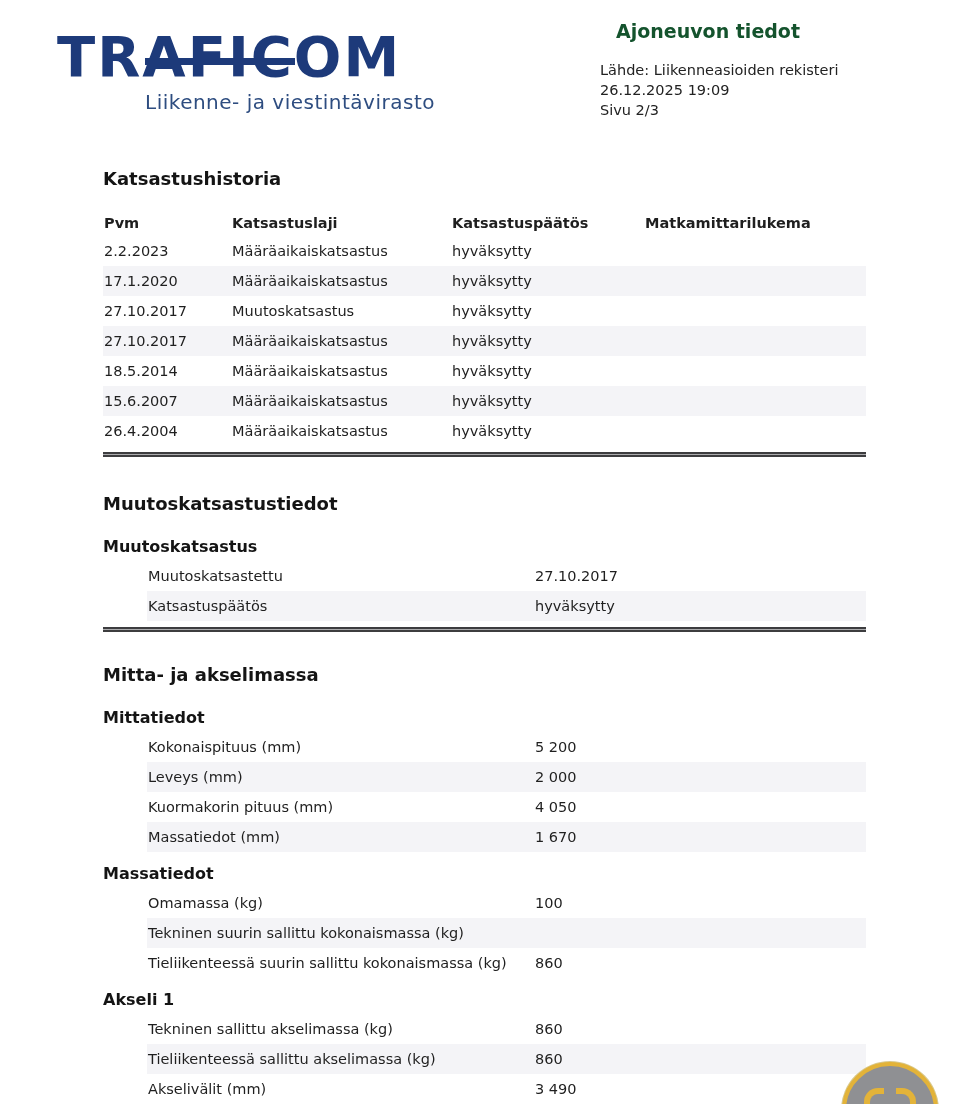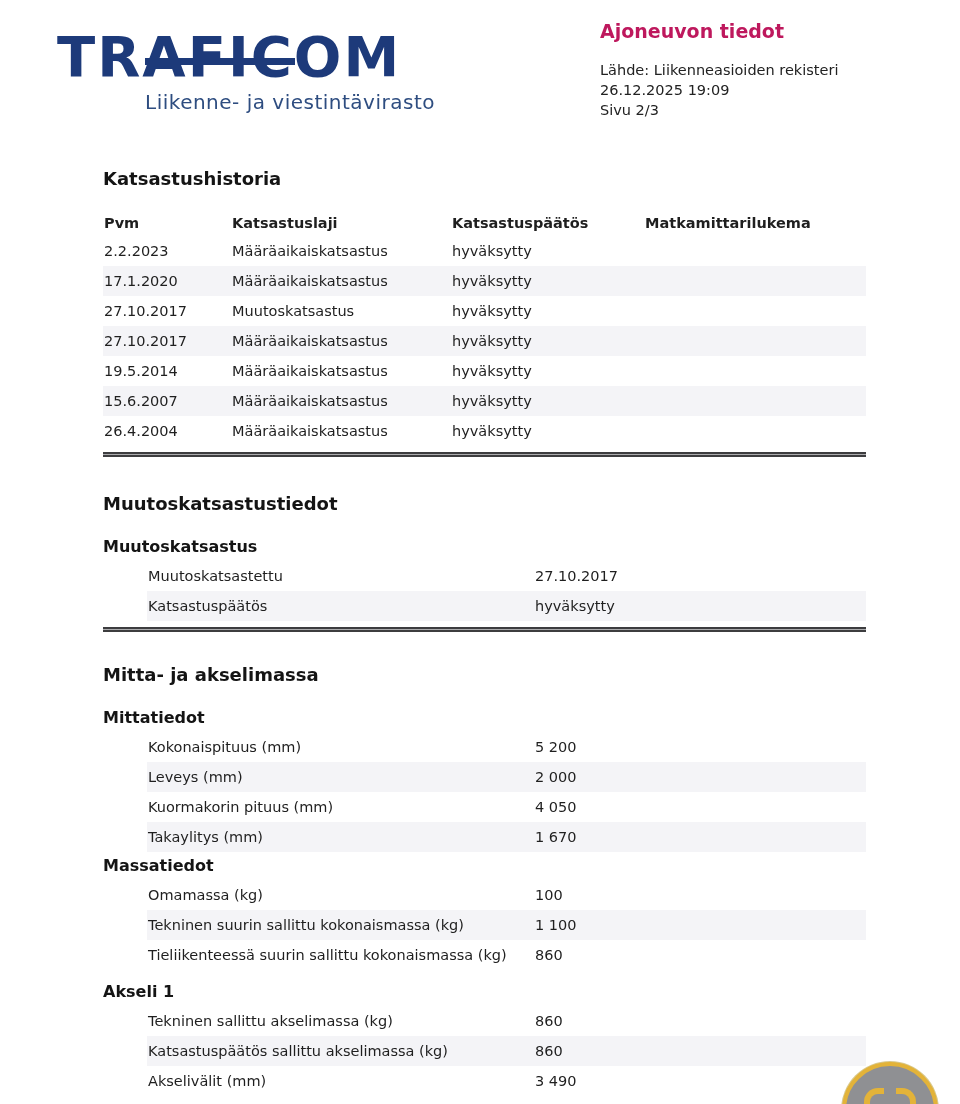--- a/index.html
+++ b/index.html
@@ -23,34 +23,34 @@
   .logo-crossbar {
     position:absolute; left:88px; top:32px; width:150px; height:7px;
     background:var(--brand-navy, #1d3a7a);
   }
   .logo-tagline {
     margin-top:2px; text-align:right;
     font-size:20px; color:var(--tagline-blue, #2e4d80);
     letter-spacing:0.5px;
   }
   .header-right { position:absolute; left:600px; top:20px; }
-  .doc-title { font-size:19px; font-weight:bold; color:#be185d; }
+  .doc-title { font-size:19px; font-weight:bold; color:#14532d;margin-left:16px; }
   .doc-meta { margin-top:18px; font-size:14.5px; line-height:20px; color:#222; }
 
   
   main { padding:0 94px 0 103px; }
   .section-heading { font-size:18px; font-weight:bold; color:#141414; line-height:22px; }
   .sub-heading { font-size:16px; font-weight:bold; color:#141414; line-height:19px; }
 
   .h-katsastus { margin-top:18px; }
   .h-muutos { margin-top:36px; }
   .h-mitta { margin-top:32px; }
   .sh-muutoskatsastus { margin-top:22px; }
   .sh-mittatiedot { margin-top:22px; }
-  .sh-massatiedot { margin-top:4px; }
+  .sh-massatiedot { margin-top:12px; }
   .sh-akseli { margin-top:12px; }
 
   .insp-table { margin-top:20px; }
   .thead-row, .trow {
     display:grid;
     grid-template-columns:128px 220px 193px 222px;
   }
   .thead-row { font-weight:bold; font-size:14.5px; line-height:26px; }
   .trow { font-size:14.5px; line-height:30px; }
   .trow:nth-of-type(even) { background:var(--stripe, #f4f4f7); }
@@ -154,21 +154,21 @@
         </div>
 
         <div class="trow">
           <div class="cell">27.10.2017</div>
           <div class="cell">Määräaikaiskatsastus</div>
           <div class="cell">hyväksytty</div>
           <div class="cell"></div>
         </div>
 
         <div class="trow">
-          <div class="cell">19.5.2014</div>
+          <div class="cell">18.5.2014</div>
           <div class="cell">Määräaikaiskatsastus</div>
           <div class="cell">hyväksytty</div>
           <div class="cell"></div>
         </div>
 
         <div class="trow">
           <div class="cell">15.6.2007</div>
           <div class="cell">Määräaikaiskatsastus</div>
           <div class="cell">hyväksytty</div>
           <div class="cell"></div>
@@ -214,54 +214,53 @@
         <div class="kv-label">Leveys (mm)</div>
         <div class="kv-value">2 000</div>
       </div>
 
       <div class="kv-row">
         <div class="kv-label">Kuormakorin pituus (mm)</div>
         <div class="kv-value">4 050</div>
       </div>
 
       <div class="kv-row">
-        <div class="kv-label">Takaylitys (mm)</div>
+        <div class="kv-label">Massatiedot (mm)</div>
         <div class="kv-value">1 670</div>
       </div>
     </div>
 
   <h3 class="sub-heading sh-massatiedot">Massatiedot</h3>
   <div class="kv-rows">
 
       <div class="kv-row">
         <div class="kv-label">Omamassa (kg)</div>
         <div class="kv-value">100</div>
       </div>
 
       <div class="kv-row">
         <div class="kv-label">Tekninen suurin sallittu kokonaismassa (kg)</div>
-        <div class="kv-value">1 100</div>
       </div>
 
       <div class="kv-row">
         <div class="kv-label">Tieliikenteessä suurin sallittu kokonaismassa (kg)</div>
         <div class="kv-value">860</div>
       </div>
     </div>
 
   <h3 class="sub-heading sh-akseli">Akseli 1</h3>
   <div class="kv-rows">
 
       <div class="kv-row">
         <div class="kv-label">Tekninen sallittu akselimassa (kg)</div>
         <div class="kv-value">860</div>
       </div>
 
       <div class="kv-row">
-        <div class="kv-label">Katsastuspäätös sallittu akselimassa (kg)</div>
+        <div class="kv-label">Tieliikenteessä sallittu akselimassa (kg)</div>
         <div class="kv-value">860</div>
       </div>
 
       <div class="kv-row">
         <div class="kv-label">Akselivälit (mm)</div>
         <div class="kv-value">3 490</div>
       </div>
     </div>
 
 </main>

